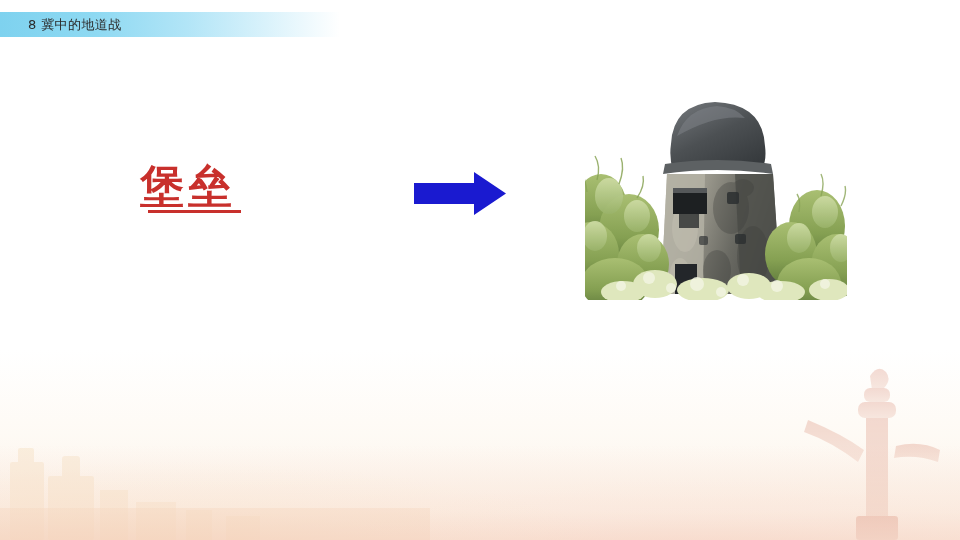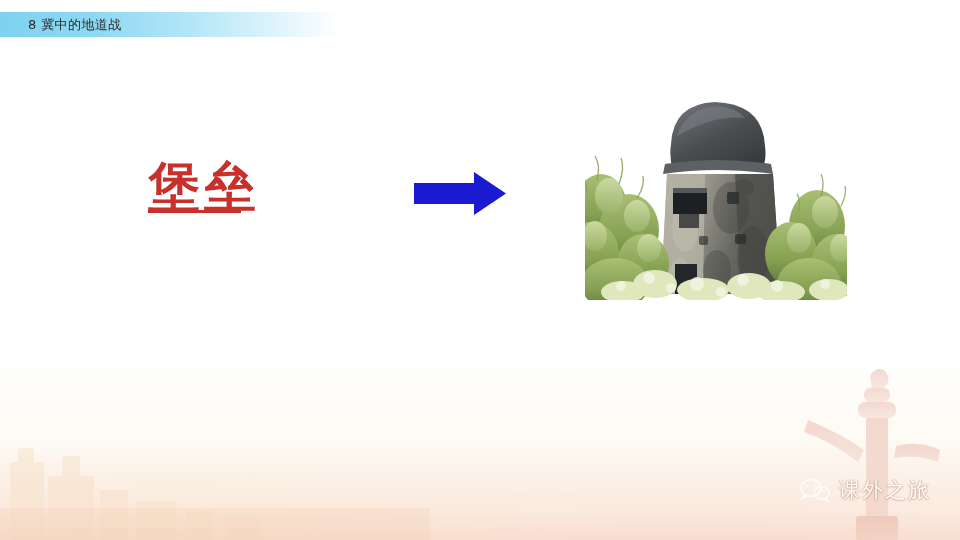--- a/index.html
+++ b/index.html
@@ -71,23 +71,23 @@
     line-height: 19px;
     color: #2b2b2b;
     letter-spacing: 0.4px;
     font-family: "DejaVu Sans", "Liberation Sans", sans-serif;
     white-space: nowrap;
   }
 
   
   .term {
     position: absolute;
-    left: 148px;
+    left: 140px;
     top: 160px;
-    font-size: 52px;
+    font-size: 44px;
     line-height: 52px;
     color: #c8302c;
     font-weight: 700;
     font-family: "DejaVu Serif", "Liberation Serif", serif;
     letter-spacing: 4px;
     white-space: nowrap;
   }
   .term-underline {
     position: absolute;
     left: 148px;
@@ -331,31 +331,14 @@
         <circle cx="158" cy="192" r="6"></circle>
         <circle cx="192" cy="198" r="6"></circle>
         <circle cx="36" cy="198" r="5"></circle>
         <circle cx="240" cy="196" r="5"></circle>
         <circle cx="86" cy="200" r="5"></circle>
         <circle cx="136" cy="204" r="5"></circle>
       </g>
     </svg>
   </div>
 
-  <div class="watermark">
-    <svg class="wm-icon" viewBox="0 0 30 26">
-      <g fill="none" stroke="#ffffff" stroke-width="1.6">
-        <ellipse cx="11" cy="11" rx="10" ry="8.2"></ellipse>
-        <path d="M5 17 l-2.5 4 l5 -2.4"></path>
-        <ellipse cx="21.5" cy="16" rx="7.6" ry="6.3"></ellipse>
-        <path d="M26 21 l2 3.2 l-4 -1.8"></path>
-      </g>
-      <g fill="#ffffff">
-        <circle cx="7.5" cy="9" r="1.2"></circle>
-        <circle cx="14.5" cy="9" r="1.2"></circle>
-        <circle cx="19" cy="14.5" r="1"></circle>
-        <circle cx="24" cy="14.5" r="1"></circle>
-      </g>
-    </svg>
-    <div class="wm-text">课外之旅</div>
-  </div>
 
 </div>
 
 </body></html>

